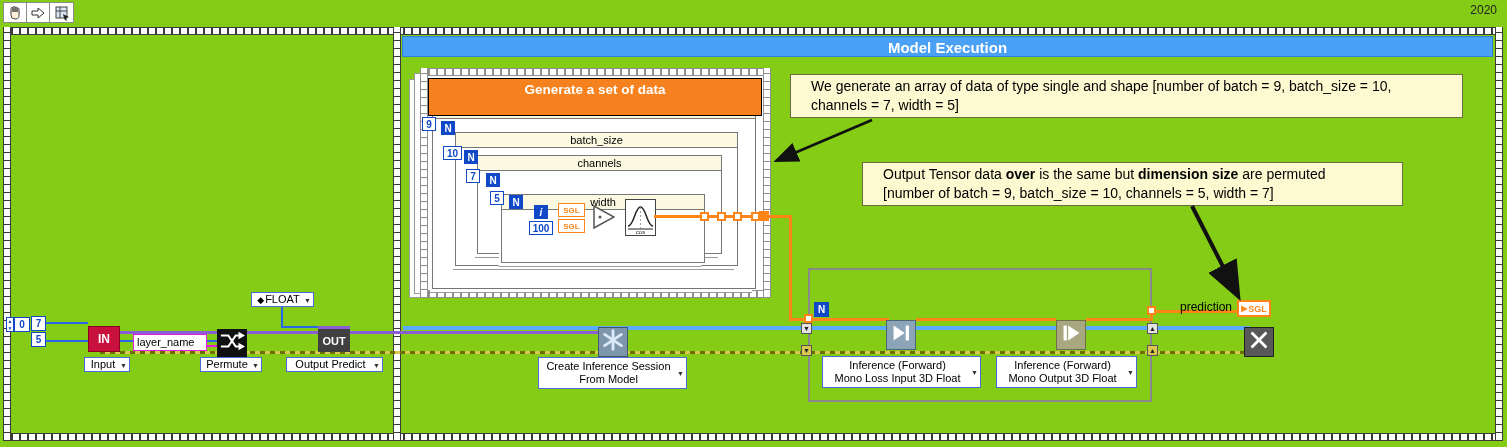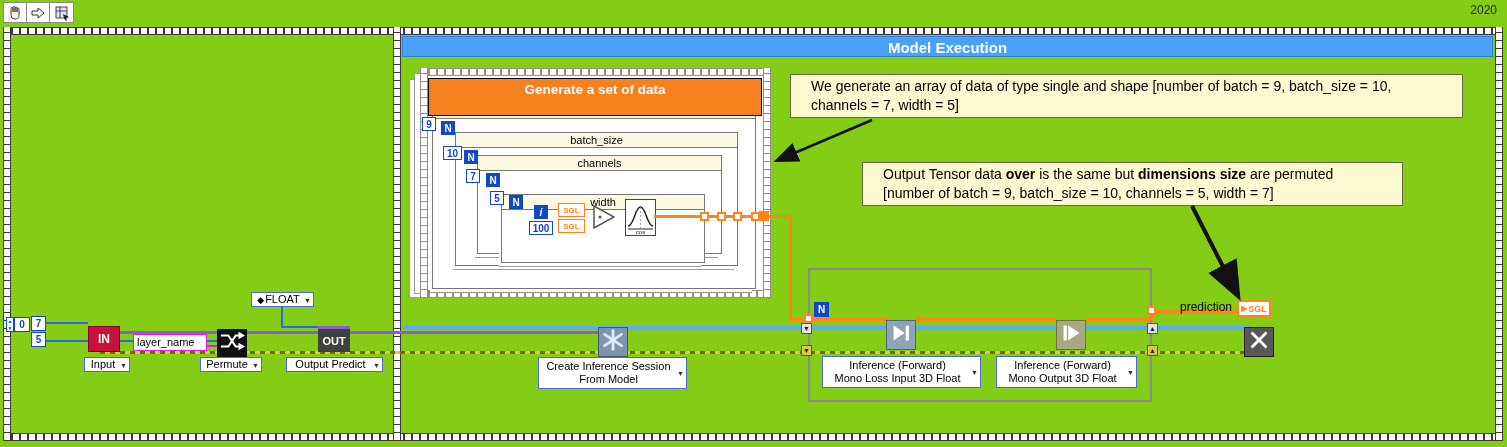--- a/index.html
+++ b/index.html
@@ -220,21 +220,21 @@
   <div class="tunnel" style="left:717px;top:212px"></div>
   <div class="tunnel" style="left:733px;top:212px"></div>
   <div class="tunnel" style="left:751px;top:212px"></div>
   <div class="tunnel filled" style="left:759px;top:211px;width:10px;height:10px"></div>
 
   <div class="comment" style="left:790px;top:74px;width:673px;height:44px">
     <div>We generate an array of data of type single and shape [number of batch = 9, batch_size = 10,</div>
     <div>channels = 7, width = 5]</div>
   </div>
   <div class="comment" style="left:862px;top:162px;width:541px;height:44px">
-    <div><span>Output Tensor data </span><b>over</b><span> is the same but </span><b>dimensions size</b><span> are permuted</span></div>
+    <div><span>Output Tensor data </span><b>over</b><span> is the same but </span><b>dimension size</b><span> are permuted</span></div>
     <div>[number of batch = 9, batch_size = 10, channels = 5, width = 7]</div>
   </div>
 
   <svg class="overlay" width="1507" height="447">
     <defs>
       <marker id="ah" markerWidth="10" markerHeight="8" refX="8" refY="4" orient="auto">
           <polygon points="0,0 10,4 0,8" fill="#111"></polygon>
         </marker>
     </defs>
     <line x1="872" y1="120" x2="778" y2="160" stroke="#111" stroke-width="2.5" marker-end="url(#ah)"></line>

